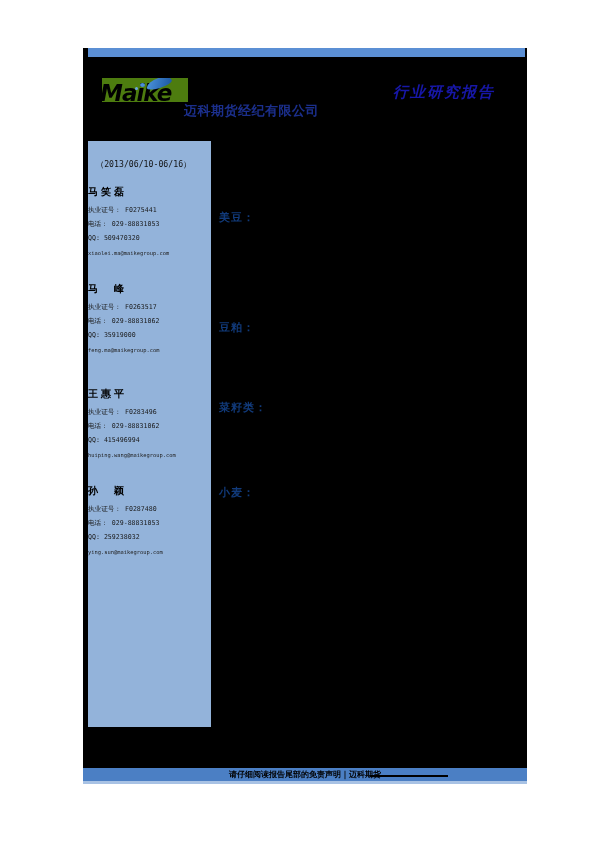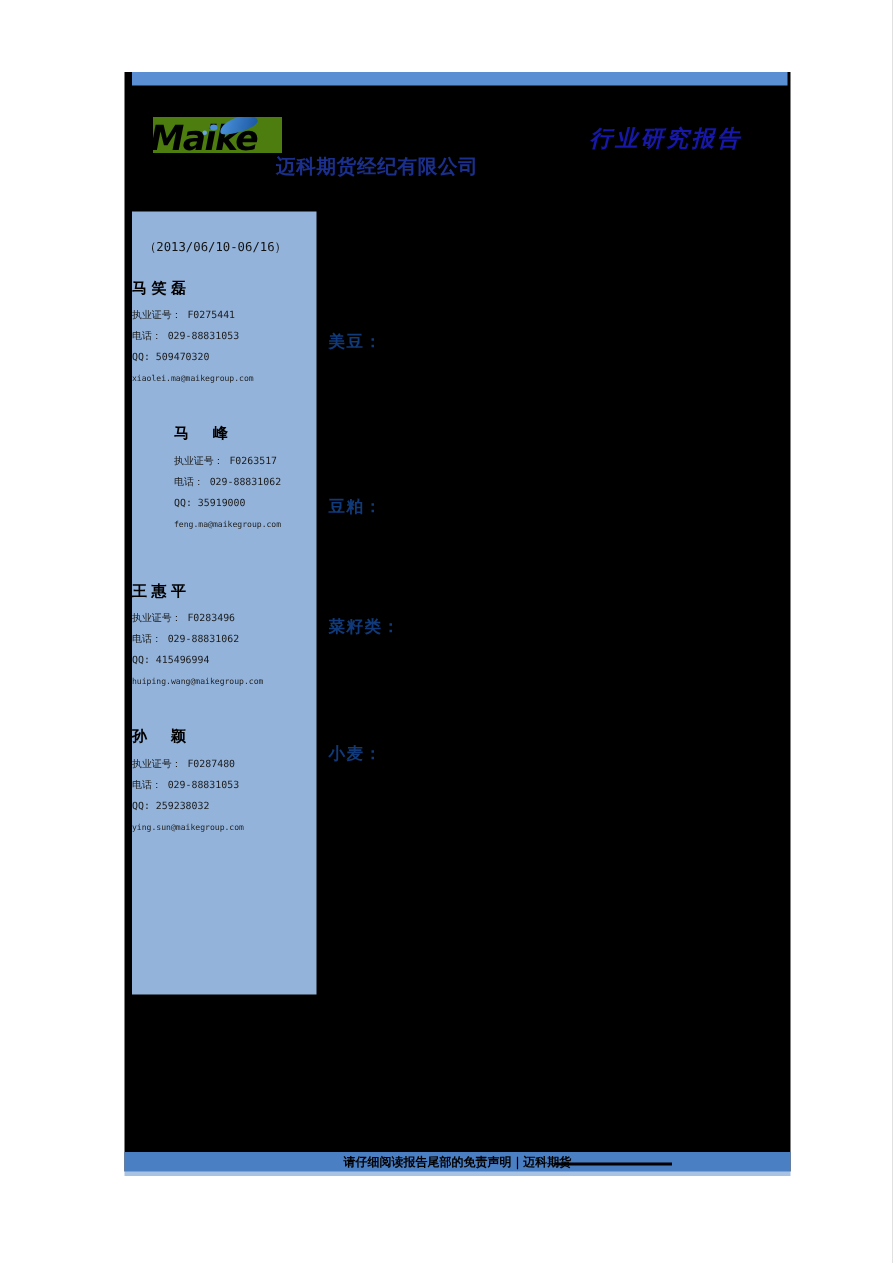--- a/index.html
+++ b/index.html
@@ -157,21 +157,21 @@
     color: #000000;
     white-space: nowrap;
   }
 
   
   #sidebar {
     position: absolute;
     left: 88px;
     top: 141px;
     width: 123px;
-    height: 522px;
+    height: 586px;
     background: #93b3da;
     padding: 0;
   }
   #period-label {
     position: absolute;
     left: 8px;
     top: 18px;
     font-family: "DejaVu Sans Mono", monospace;
     font-size: 8.2px;
     color: #111111;
@@ -218,21 +218,20 @@
     height: 620px;
   }
   .sec-heading {
     position: absolute;
     font-family: Liberation Sans, sans-serif;
     font-weight: bold;
     font-size: 11px;
     color: #113a7a;
     letter-spacing: 1px;
     white-space: nowrap;
-    margin-top: 10px;
   }
 
   
   #footer-bar {
     position: absolute;
     left: 83px;
     top: 768px;
     width: 444px;
     height: 13px;
     background: #4b7fc4;
@@ -292,21 +291,21 @@
     <div id="period-label">（2013/06/10-06/16）</div>
 
     <div class="analyst" style="top:44px;">
       <div class="analyst-name">马笑磊</div>
       <div class="analyst-line">执业证号： F0275441</div>
       <div class="analyst-line">电话： 029-88831053</div>
       <div class="analyst-line">QQ: 509470320</div>
       <div class="analyst-email">xiaolei.ma@maikegroup.com</div>
     </div>
 
-    <div class="analyst" style="top:141px;margin-left:28px;">
+    <div class="analyst" style="top:141px;">
       <div class="analyst-name">马　峰</div>
       <div class="analyst-line">执业证号： F0263517</div>
       <div class="analyst-line">电话： 029-88831062</div>
       <div class="analyst-line">QQ: 35919000</div>
       <div class="analyst-email">feng.ma@maikegroup.com</div>
     </div>
 
     <div class="analyst" style="top:246px;">
       <div class="analyst-name">王惠平</div>
       <div class="analyst-line">执业证号： F0283496</div>

